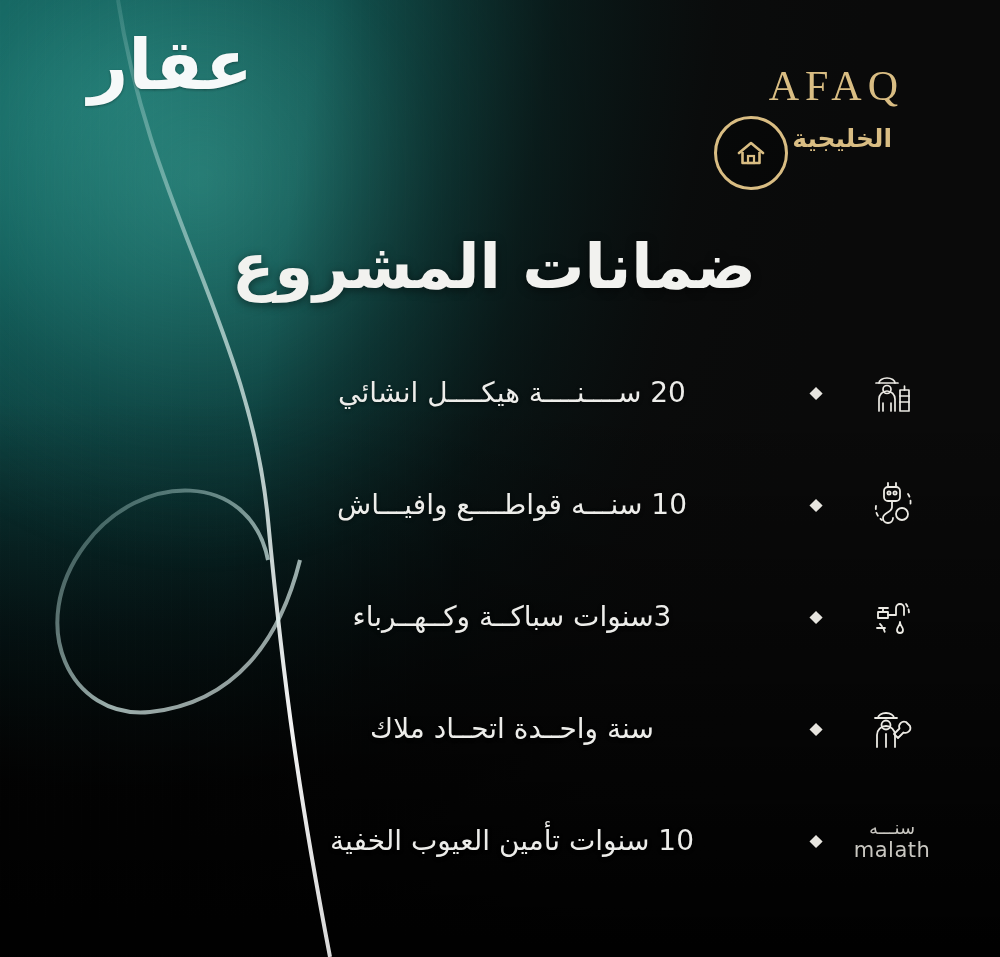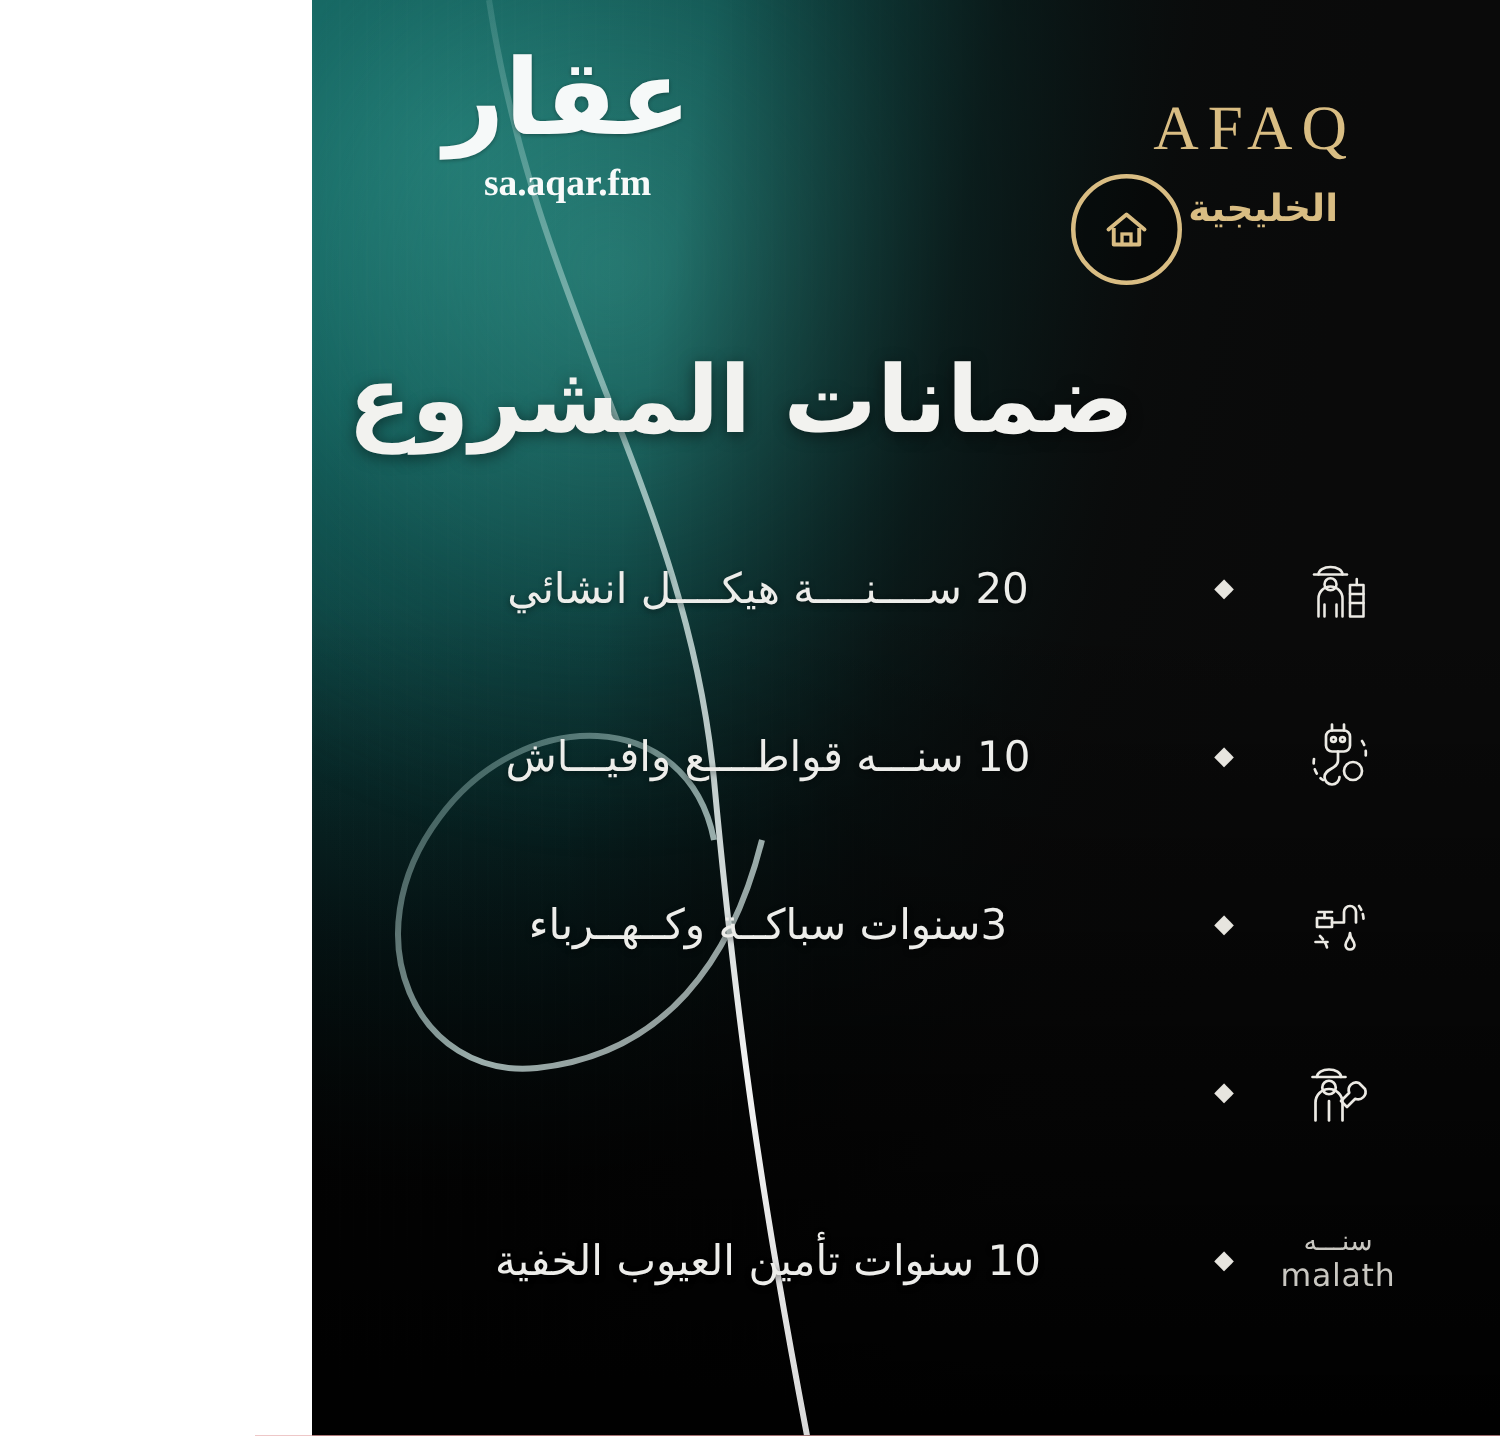--- a/index.html
+++ b/index.html
@@ -9,24 +9,24 @@
   }
   body {
     width: 1000px;
     height: 957px;
     font-family: "DejaVu Sans", "Liberation Sans", sans-serif;
     overflow: hidden;
   }
 
   .poster {
     position: relative;
-    width: 792px;
+    width: 1000px;
     height: 957px;
     overflow: hidden;
-    background: #b91c1c;
+    background: #4c1d95;
   }
 
   
   .bg-base {
     position: absolute;
     inset: 0;
     background:
       radial-gradient(120% 85% at 12% 10%, #1f7b74 0%, #12605c 22%, #0c3f3e 44%, #071d1e 66%, #060606 85%);
   }
   .bg-dark-right {
@@ -240,21 +240,20 @@
         <stop offset="60%" stop-color="#cfe6e3" stop-opacity="0.75"></stop>
         <stop offset="100%" stop-color="#eef7f6" stop-opacity="0.55"></stop>
       </linearGradient>
     </defs>
     <path d="M 118 0 C 150 210, 250 330, 268 520 C 284 690, 300 800, 330 957" fill="none" stroke="url(#lineGrad)" stroke-width="4"></path>
     <path d="M 268 560 C 250 470, 140 470, 85 545 C 25 625, 70 720, 150 712 C 235 703, 280 640, 300 560" fill="none" stroke="url(#lineGrad2)" stroke-width="4"></path>
   </svg>
 
   <div class="watermark">
     <div class="wm-ar">عقار</div>
-    <div class="wm-url">sa.aqar.fm</div>
   </div>
 
   <div class="brand">
     <div class="brand-word">AFAQ</div>
     <div class="brand-badge">
       <svg width="36" height="36" viewBox="0 0 36 36" aria-hidden="true">
         <path d="M6 18 L18 8 L30 18" fill="none" stroke="#d9bd83" stroke-width="2.6" stroke-linecap="round" stroke-linejoin="round"></path>
         <path d="M9.5 17 L9.5 28 L26.5 28 L26.5 17" fill="none" stroke="#d9bd83" stroke-width="2.6" stroke-linejoin="round"></path>
         <rect x="15" y="21" width="6" height="7" fill="none" stroke="#d9bd83" stroke-width="2.2"></rect>
       </svg>
@@ -329,20 +328,21 @@
             <path d="M12 16 a8 5 0 0 1 16 0"></path>
             <path d="M9 16 h22"></path>
             <circle cx="20" cy="23" r="4.5"></circle>
             <path d="M11 45 v-12 a9 9 0 0 1 18 0 v12"></path>
             <path d="M20 32 v13"></path>
             <path d="M40 20 a5 5 0 0 0 -6.5 6.5 L28 32 l4 4 l5.5 -5.5 A5 5 0 0 0 44 24 z"></path>
           </g>
         </svg>
       </div>
       <div class="row-bullet">◆</div>
+      <div class="row-text">سنة واحــدة اتحــاد ملاك</div>
     </div>
 
     <div class="row">
       <div class="row-icon">
         <div class="malath">
           <div class="m-ar">سنـــه</div>
           <div class="m-en">malath</div>
         </div>
       </div>
       <div class="row-bullet">◆</div>

